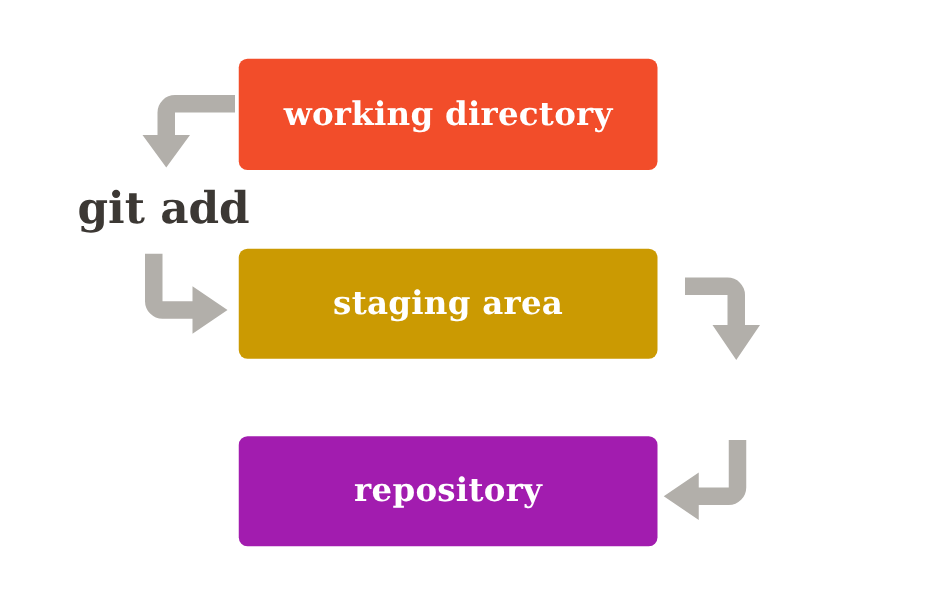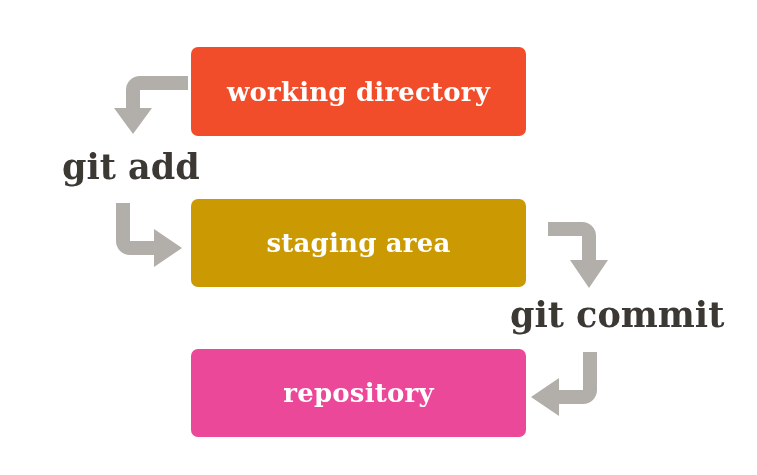--- a/index.html
+++ b/index.html
@@ -102,27 +102,26 @@
 <div id="diagram" style="background: rgb(255, 255, 255);">
 
   <div class="node-box" id="box-working-directory" style="background: rgb(242, 77, 42);">
     <span class="node-label" style="color: rgb(255, 255, 255);">working directory</span>
   </div>
 
   <div class="node-box" id="box-staging-area" style="background: rgb(203, 154, 2);">
     <span class="node-label" style="color: rgb(255, 255, 255);">staging area</span>
   </div>
 
-  <div class="node-box" id="box-repository" style="background: #ec4899;">
+  <div class="node-box" id="box-repository" style="background: #a21caf;">
     <span class="node-label" style="color: rgb(255, 255, 255);">repository</span>
   </div>
 
   <div class="cmd-label" id="label-git-add" style="color: rgb(60, 56, 52);">git add</div>
 
-  <div class="cmd-label" id="label-git-commit" style="color: rgb(60, 56, 52);">git commit</div>
 
   <svg class="arrow-svg" id="arrow-wd-to-gitadd" width="80" height="72" viewBox="0 0 80 72">
     <path d="M 80 8
              L 32 8
              A 14 14 0 0 0 18 22
              L 18 40
              L 6 40
              L 25 66
              L 44 40
              L 32 40

